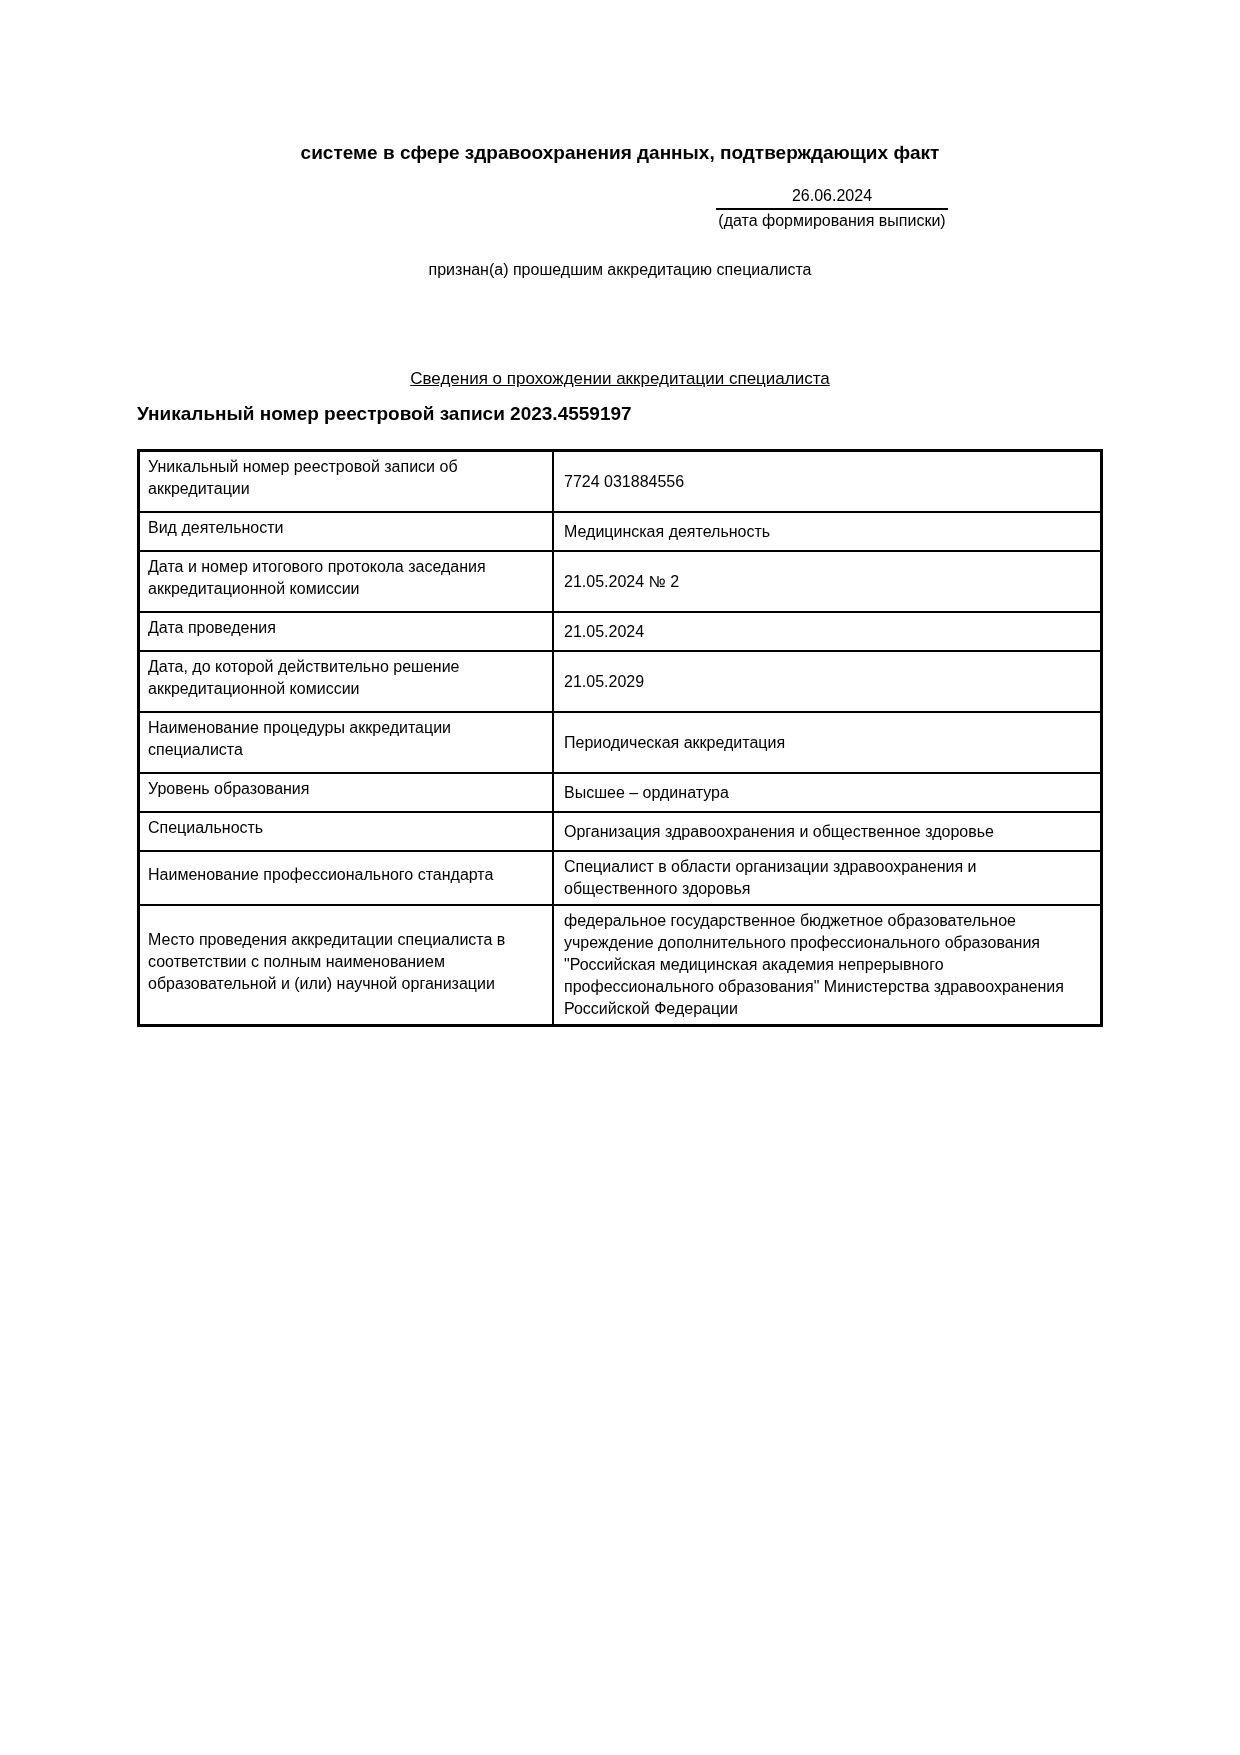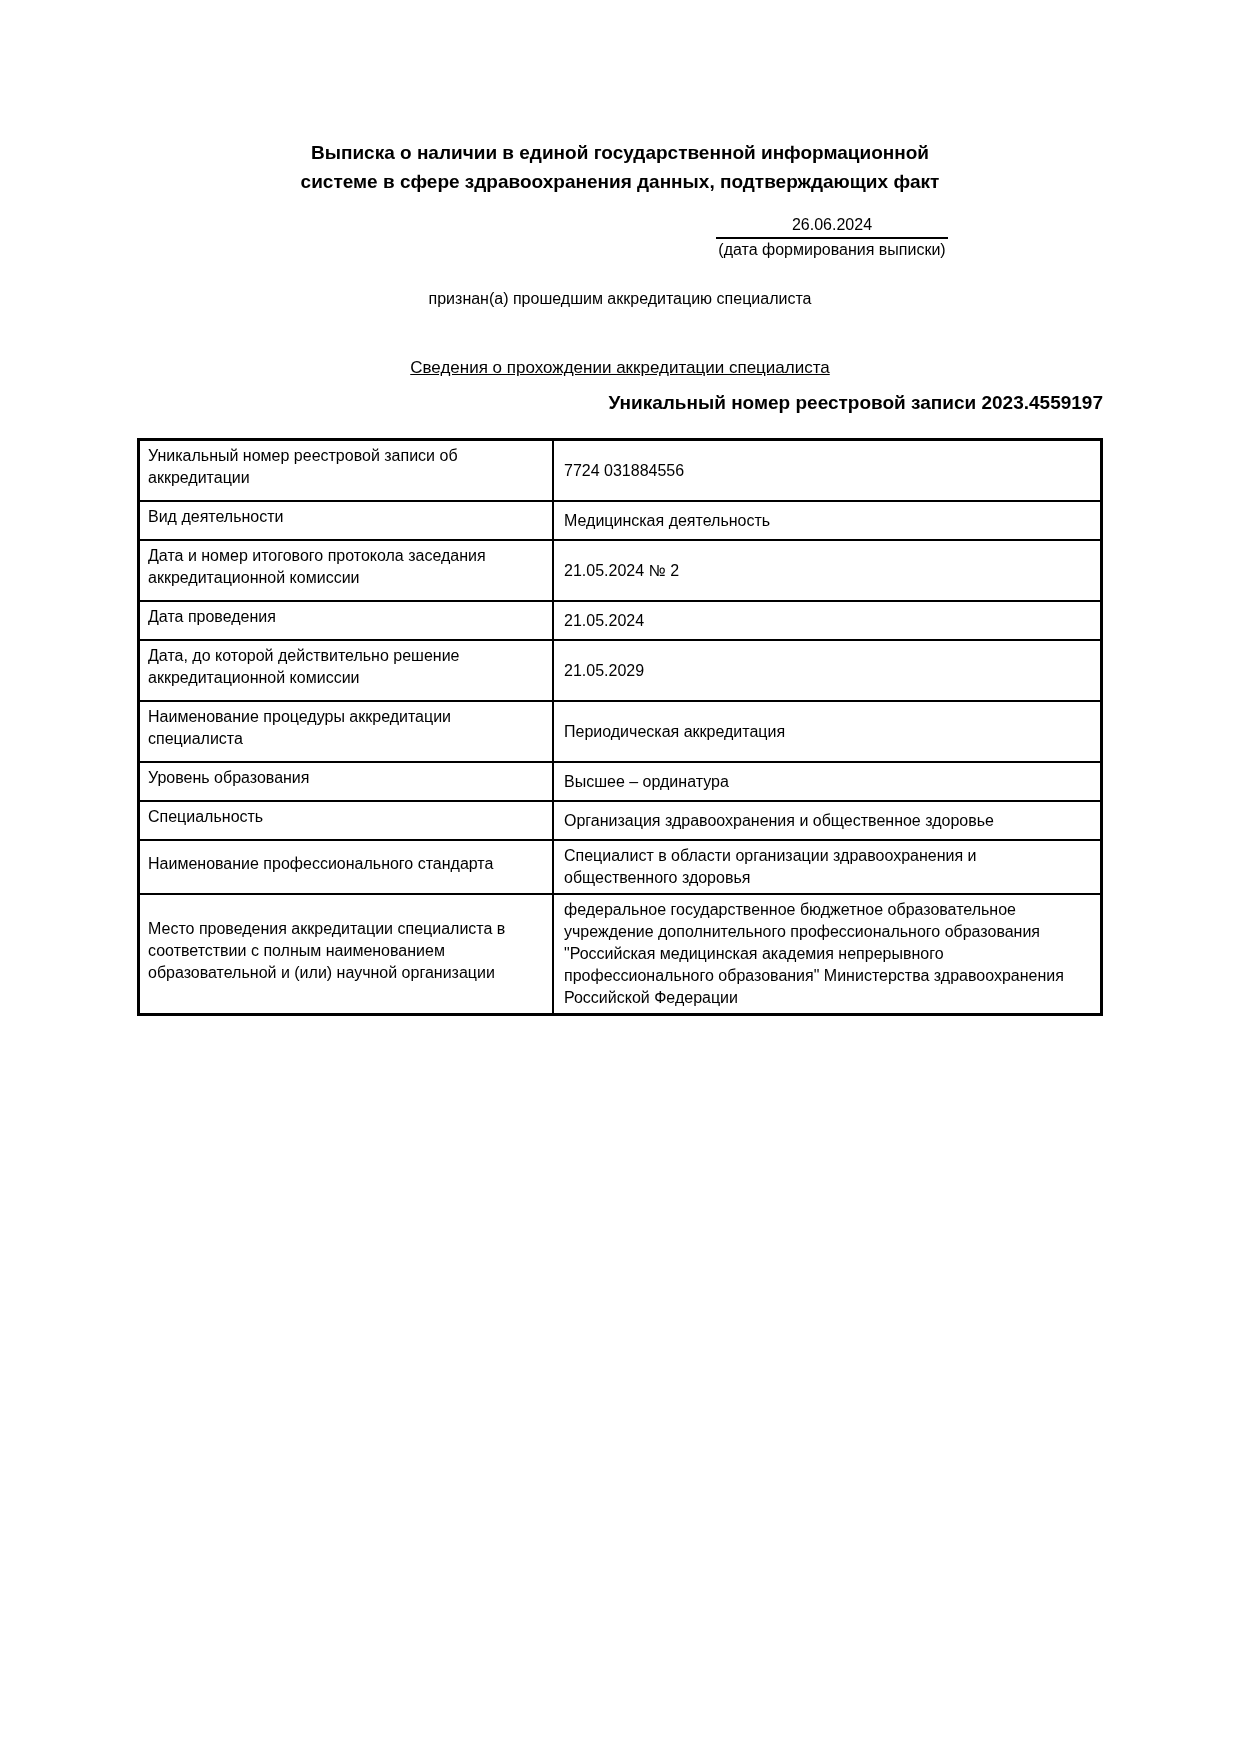--- a/index.html
+++ b/index.html
@@ -49,30 +49,30 @@
 
   .intro {
     margin: 28px 0 0 0;
     font-size: 16px;
     line-height: 23px;
     text-align: center;
   }
   .intro span { display: block; }
 
   .section-heading {
-    margin-top: 48px;
+    margin-top: 88px;
     font-size: 17px;
     text-align: center;
     text-decoration: underline;
   }
   .registry-heading {
     margin-top: 14px;
     font-size: 19px;
     font-weight: bold;
-    text-align: right;
+    text-align: left;
   }
 
   table.acc-table {
     margin-top: 24px;
     width: 966px;
     border-collapse: collapse;
     border: 3px solid #000;
     table-layout: fixed;
   }
   table.acc-table td {
@@ -99,21 +99,20 @@
   tr:nth-child(8)  { height: 34px; }
   tr:nth-child(9)  { height: 47px; }
   tr:nth-child(10) { height: 108px; }
 </style>
 </head>
 <body>
 
 <div class="page">
 
   <h1 class="doc-title">
-    <span>Выписка о наличии в единой государственной информационной</span>
     <span>системе в сфере здравоохранения данных, подтверждающих факт</span>
   </h1>
 
   <div class="date-block">
     <span class="date-value">26.06.2024</span>
     <span class="date-caption">(дата формирования выписки)</span>
   </div>
 
   <p class="intro">
     <span>признан(а) прошедшим аккредитацию специалиста</span>

